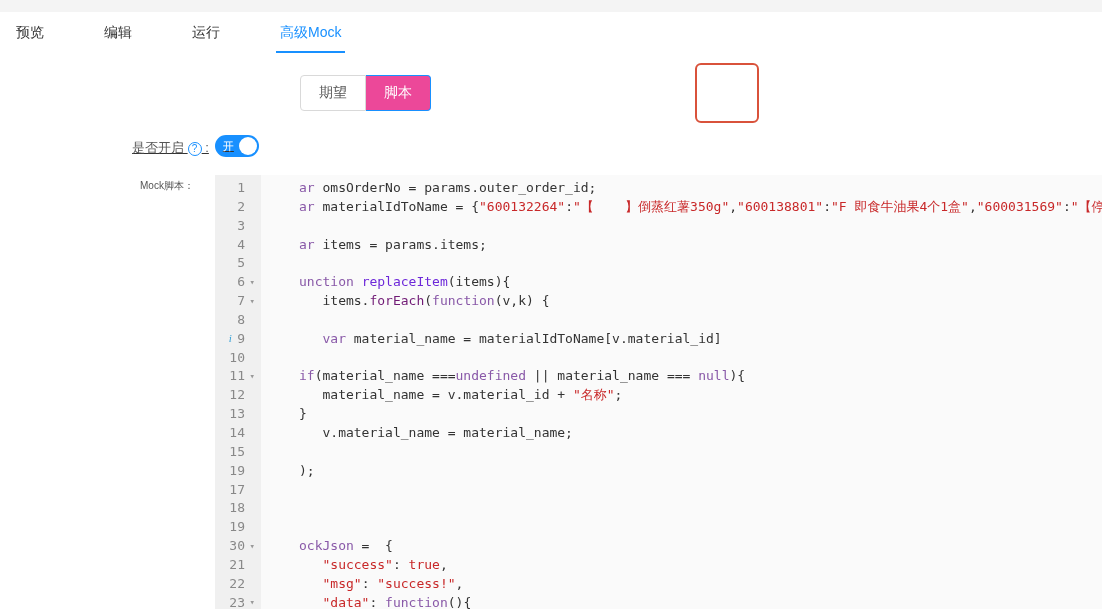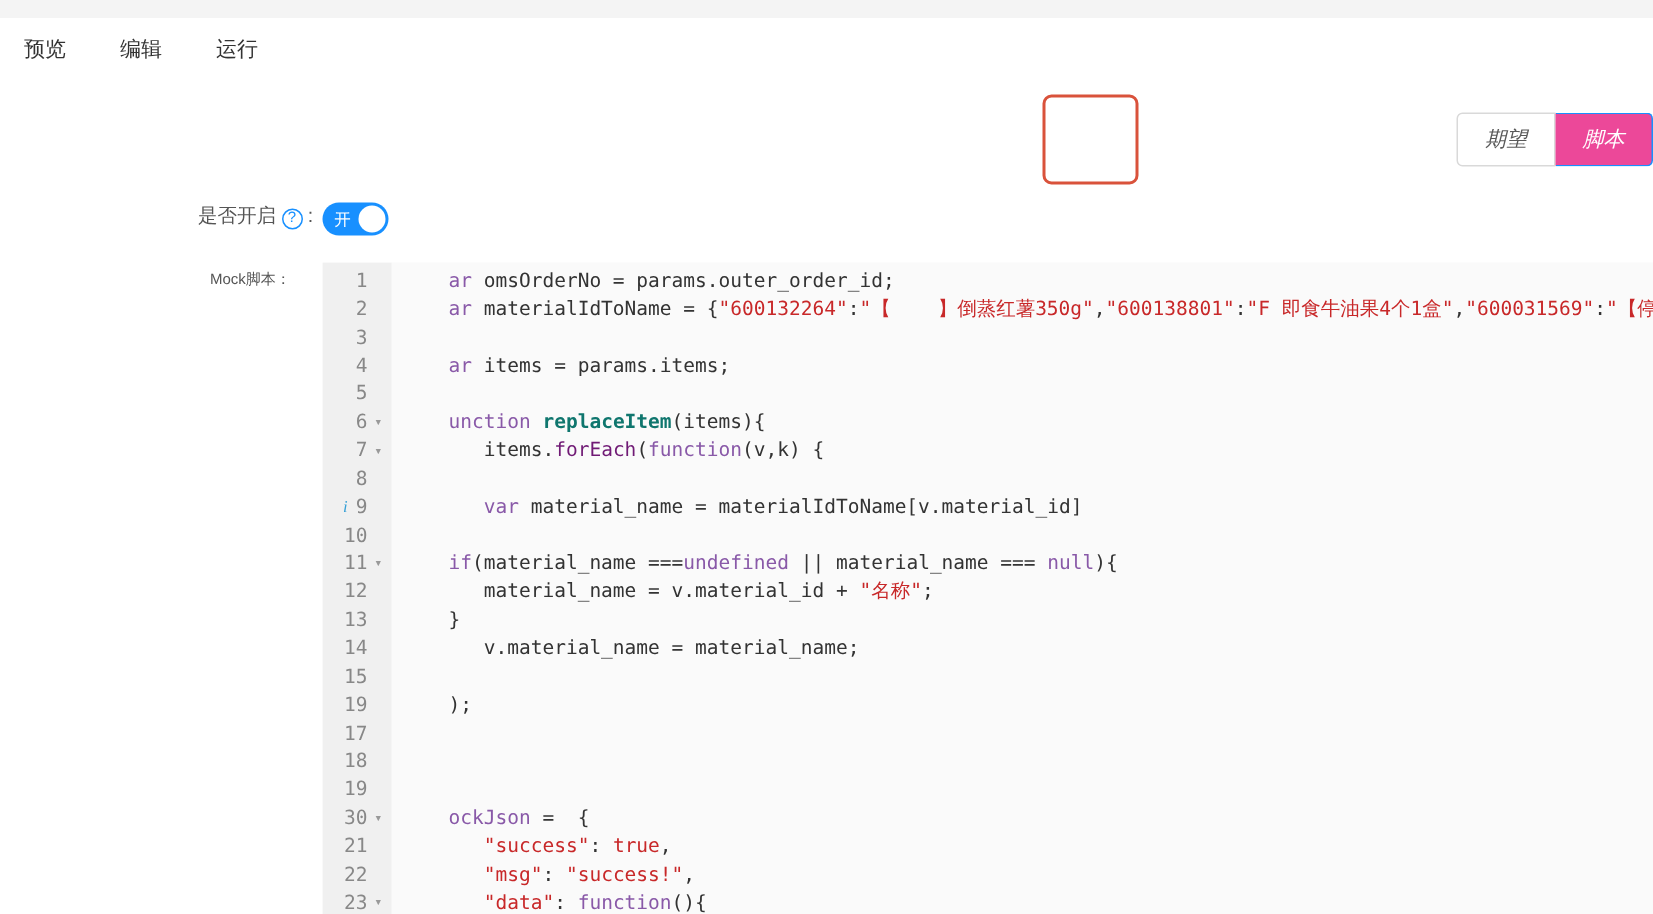--- a/index.html
+++ b/index.html
@@ -14,21 +14,21 @@
       background: #fff;
     }
     .top-bar {
       height: 12px;
       background: #f4f4f4;
     }
     .tabs {
       display: flex;
       padding: 0 12px;
       border-bottom: 1px solid transparent;
-      gap: 28px;
+      gap: 52px;
       align-items: flex-end;
     }
     .tab-item {
       padding: 12px 4px 10px;
       cursor: pointer;
       color: #333;
       font-size: 14px;
       position: relative;
     }
     .tab-item.active {
@@ -37,24 +37,23 @@
     .tab-item.active::after {
       content: '';
       position: absolute;
       left: 0; right: 0; bottom: -1px;
       height: 2px;
       background: #1890ff;
     }
 
     .center-toggle {
       display: flex;
-      justify-content: flex-end;
+      justify-content: flex-start;
       margin: 22px 0 20px 0;
       position: relative;
-      font-style: italic;
     }
     .toggle-highlight {
       position: absolute;
       border: 2px solid #d9523b;
       border-radius: 6px;
       width: 64px;
       height: 60px;
       right: calc(50% - 208px);
       top: -12px;
       pointer-events: none;
@@ -81,23 +80,24 @@
       border-left: none;
     }
     .seg-btn.active {
       background: #ec4899;
       color: #fff;
       border-color: #1890ff;
     }
 
     .row {
       display: flex;
-      align-items: flex-start;
+      align-items: flex-end;
       padding: 4px 0 4px 132px;
       gap: 6px;
+      text-decoration: underline;
     }
     .row-label {
       font-size: 13px;
       color: #555;
     }
     .help-icon {
       width: 14px;
       height: 14px;
       border: 1px solid #1890ff;
       border-radius: 50%;
@@ -197,31 +197,32 @@
     .code-line {
       height: 18.85px;
       margin-left: 32px;
     }
     
     .kw   { color: #8959a8; }
     .fn   { color: #701a75; }
     .str  { color: #c82829; }
     .prop { color: #c82829; }
     .bool { color: #c82829; }
-    .fnName { color: #0f766e; font-weight: bold; }
+    .fnName { color: #6d28d9; }
   </style>
 </head>
 <body>
 
 <div class="top-bar"></div>
 
 <div class="tabs">
   <div class="tab-item">预览</div>
   <div class="tab-item">编辑</div>
   <div class="tab-item">运行</div>
+  <div class="tab-item active">高级Mock</div>
 </div>
 
 <div class="center-toggle">
   <div class="seg-group" style="margin-left:300px;">
     <div class="seg-btn">期望</div>
     <div class="seg-btn active">脚本</div>
   </div>
   <div class="toggle-highlight"></div>
 </div>
 

